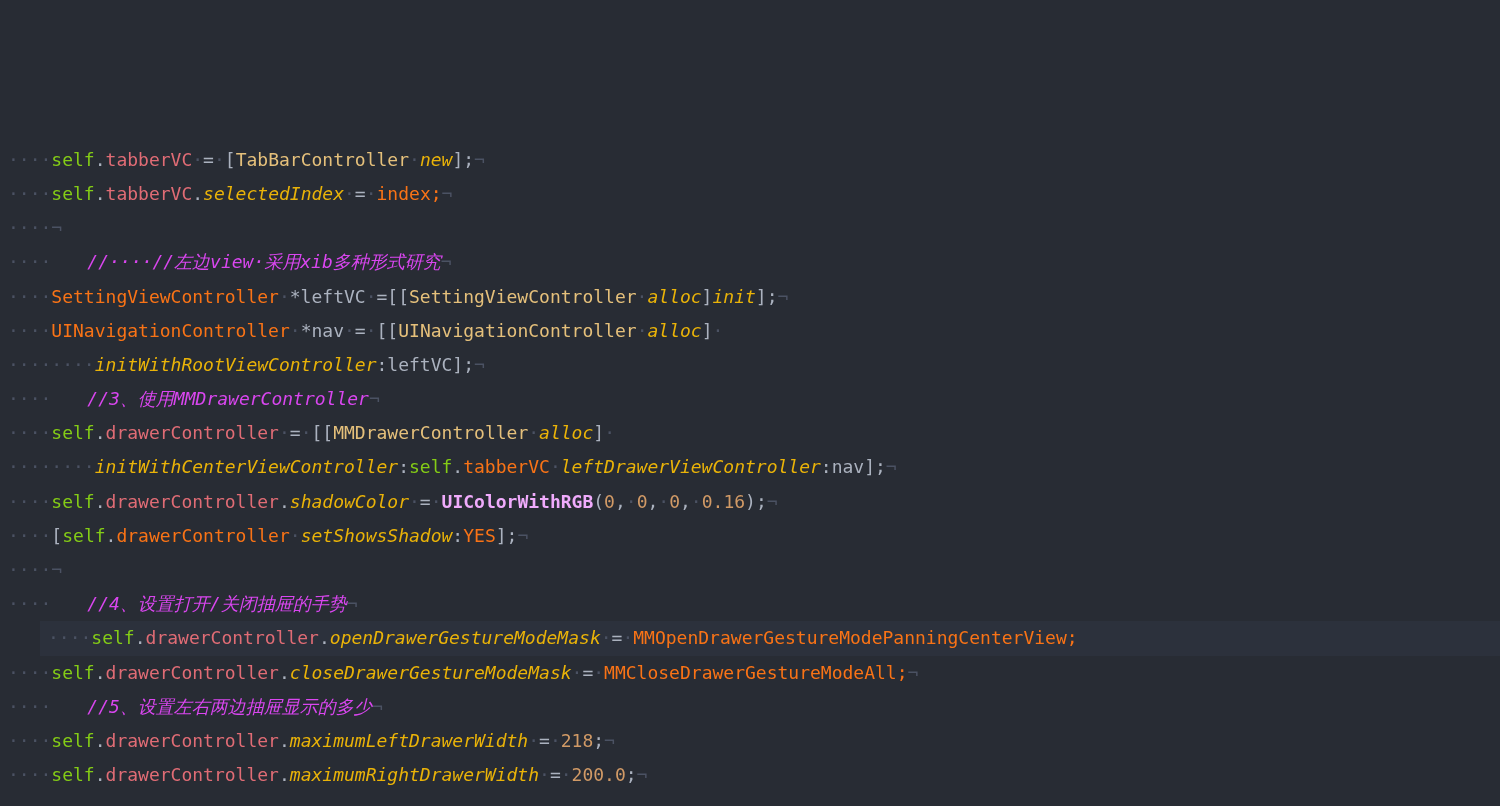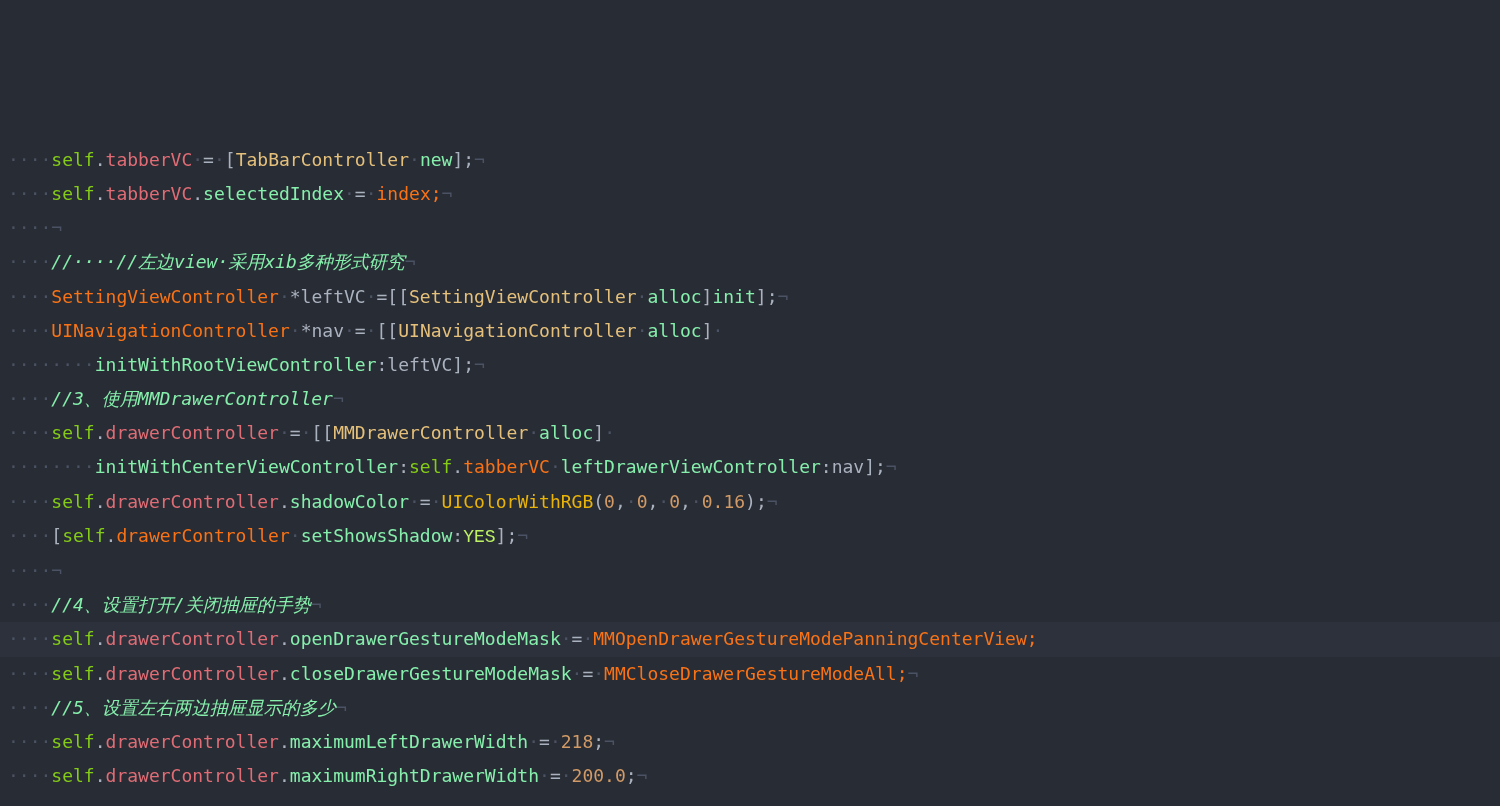--- a/index.html
+++ b/index.html
@@ -15,56 +15,59 @@
       color: #abb2bf;
       padding: 6px 0;
       white-space: pre;
       overflow-x: auto;
     }
     .line {
       padding: 0 8px;
     }
     .line.highlighted {
       background-color: #2c313c;
+      margin-left: 40px;
     }
     .ws {
       color: #4b5263;
     }
     .self {
       color: #84cc16;
     }
     .property {
       color: #e06c75;
     }
     .method {
-      color: #86efac;
+      color: #eab308;
+      font-style: italic;
     }
     .class {
       color: #e5c07b;
       text-align: center;
     }
     .comment {
-      color: #86efac;
+      color: #d946ef;
       font-style: italic;
+      margin-left: 36px;
     }
     .number {
       color: #d19a66;
     }
     .const {
-      color: #bef264;
-      font-family: Liberation Mono, monospace;
+      color: #f97316;
     }
     .punct {
       color: #abb2bf;
     }
     .ident {
       color: #f97316;
     }
     .func {
-      color: #eab308;
+      color: #f0abfc;
+      font-weight: bold;
     }
   </style>
 </head>
 <body>
 
 
 
 <div id="editor"><div class="line"><span class="ws">····</span><span class="self">self</span><span class="punct">.</span><span class="property">tabberVC</span><span class="ws">·</span><span class="punct">=</span><span class="ws">·</span><span class="punct">[</span><span class="class">TabBarController</span><span class="ws">·</span><span class="method">new</span><span class="punct">];</span><span class="ws">¬</span></div><div class="line"><span class="ws">····</span><span class="self">self</span><span class="punct">.</span><span class="property">tabberVC</span><span class="punct">.</span><span class="method">selectedIndex</span><span class="ws">·</span><span class="punct">=</span><span class="ws">·</span><span class="ident">index;</span><span class="ws">¬</span></div><div class="line"><span class="ws">····¬</span></div><div class="line"><span class="ws">····</span><span class="comment">//····//左边view·采用xib多种形式研究</span><span class="ws">¬</span></div><div class="line"><span class="ws">····</span><span class="ident">SettingViewController</span><span class="ws">·</span><span class="punct">*leftVC</span><span class="ws">·</span><span class="punct">=[[</span><span class="class">SettingViewController</span><span class="ws">·</span><span class="method">alloc</span><span class="punct">]</span><span class="method">init</span><span class="punct">];</span><span class="ws">¬</span></div><div class="line"><span class="ws">····</span><span class="ident">UINavigationController</span><span class="ws">·</span><span class="punct">*nav</span><span class="ws">·</span><span class="punct">=</span><span class="ws">·</span><span class="punct">[[</span><span class="class">UINavigationController</span><span class="ws">·</span><span class="method">alloc</span><span class="punct">]</span><span class="ws">·</span></div><div class="line"><span class="ws">········</span><span class="method">initWithRootViewController</span><span class="punct">:leftVC];</span><span class="ws">¬</span></div><div class="line"><span class="ws">····</span><span class="comment">//3、使用MMDrawerController</span><span class="ws">¬</span></div><div class="line"><span class="ws">····</span><span class="self">self</span><span class="punct">.</span><span class="property">drawerController</span><span class="ws">·</span><span class="punct">=</span><span class="ws">·</span><span class="punct">[[</span><span class="class">MMDrawerController</span><span class="ws">·</span><span class="method">alloc</span><span class="punct">]</span><span class="ws">·</span></div><div class="line"><span class="ws">········</span><span class="method">initWithCenterViewController</span><span class="punct">:</span><span class="self">self</span><span class="punct">.</span><span class="ident">tabberVC</span><span class="ws">·</span><span class="method">leftDrawerViewController</span><span class="punct">:nav];</span><span class="ws">¬</span></div><div class="line"><span class="ws">····</span><span class="self">self</span><span class="punct">.</span><span class="property">drawerController</span><span class="punct">.</span><span class="method">shadowColor</span><span class="ws">·</span><span class="punct">=</span><span class="ws">·</span><span class="func">UIColorWithRGB</span><span class="punct">(</span><span class="number">0</span><span class="punct">,</span><span class="ws">·</span><span class="number">0</span><span class="punct">,</span><span class="ws">·</span><span class="number">0</span><span class="punct">,</span><span class="ws">·</span><span class="number">0.16</span><span class="punct">);</span><span class="ws">¬</span></div><div class="line"><span class="ws">····</span><span class="punct">[</span><span class="self">self</span><span class="punct">.</span><span class="ident">drawerController</span><span class="ws">·</span><span class="method">setShowsShadow</span><span class="punct">:</span><span class="const">YES</span><span class="punct">];</span><span class="ws">¬</span></div><div class="line"><span class="ws">····¬</span></div><div class="line"><span class="ws">····</span><span class="comment">//4、设置打开/关闭抽屉的手势</span><span class="ws">¬</span></div><div class="line highlighted"><span class="ws">····</span><span class="self">self</span><span class="punct">.</span><span class="property">drawerController</span><span class="punct">.</span><span class="method">openDrawerGestureModeMask</span><span class="ws">·</span><span class="punct">=</span><span class="ws">·</span><span class="ident">MMOpenDrawerGestureModePanningCenterView;</span></div><div class="line"><span class="ws">····</span><span class="self">self</span><span class="punct">.</span><span class="property">drawerController</span><span class="punct">.</span><span class="method">closeDrawerGestureModeMask</span><span class="ws">·</span><span class="punct">=</span><span class="ws">·</span><span class="ident">MMCloseDrawerGestureModeAll;</span><span class="ws">¬</span></div><div class="line"><span class="ws">····</span><span class="comment">//5、设置左右两边抽屉显示的多少</span><span class="ws">¬</span></div><div class="line"><span class="ws">····</span><span class="self">self</span><span class="punct">.</span><span class="property">drawerController</span><span class="punct">.</span><span class="method">maximumLeftDrawerWidth</span><span class="ws">·</span><span class="punct">=</span><span class="ws">·</span><span class="number">218</span><span class="punct">;</span><span class="ws">¬</span></div><div class="line"><span class="ws">····</span><span class="self">self</span><span class="punct">.</span><span class="property">drawerController</span><span class="punct">.</span><span class="method">maximumRightDrawerWidth</span><span class="ws">·</span><span class="punct">=</span><span class="ws">·</span><span class="number">200.0</span><span class="punct">;</span><span class="ws">¬</span></div><div class="line"><span class="ws">¬</span></div></div>
 
 

